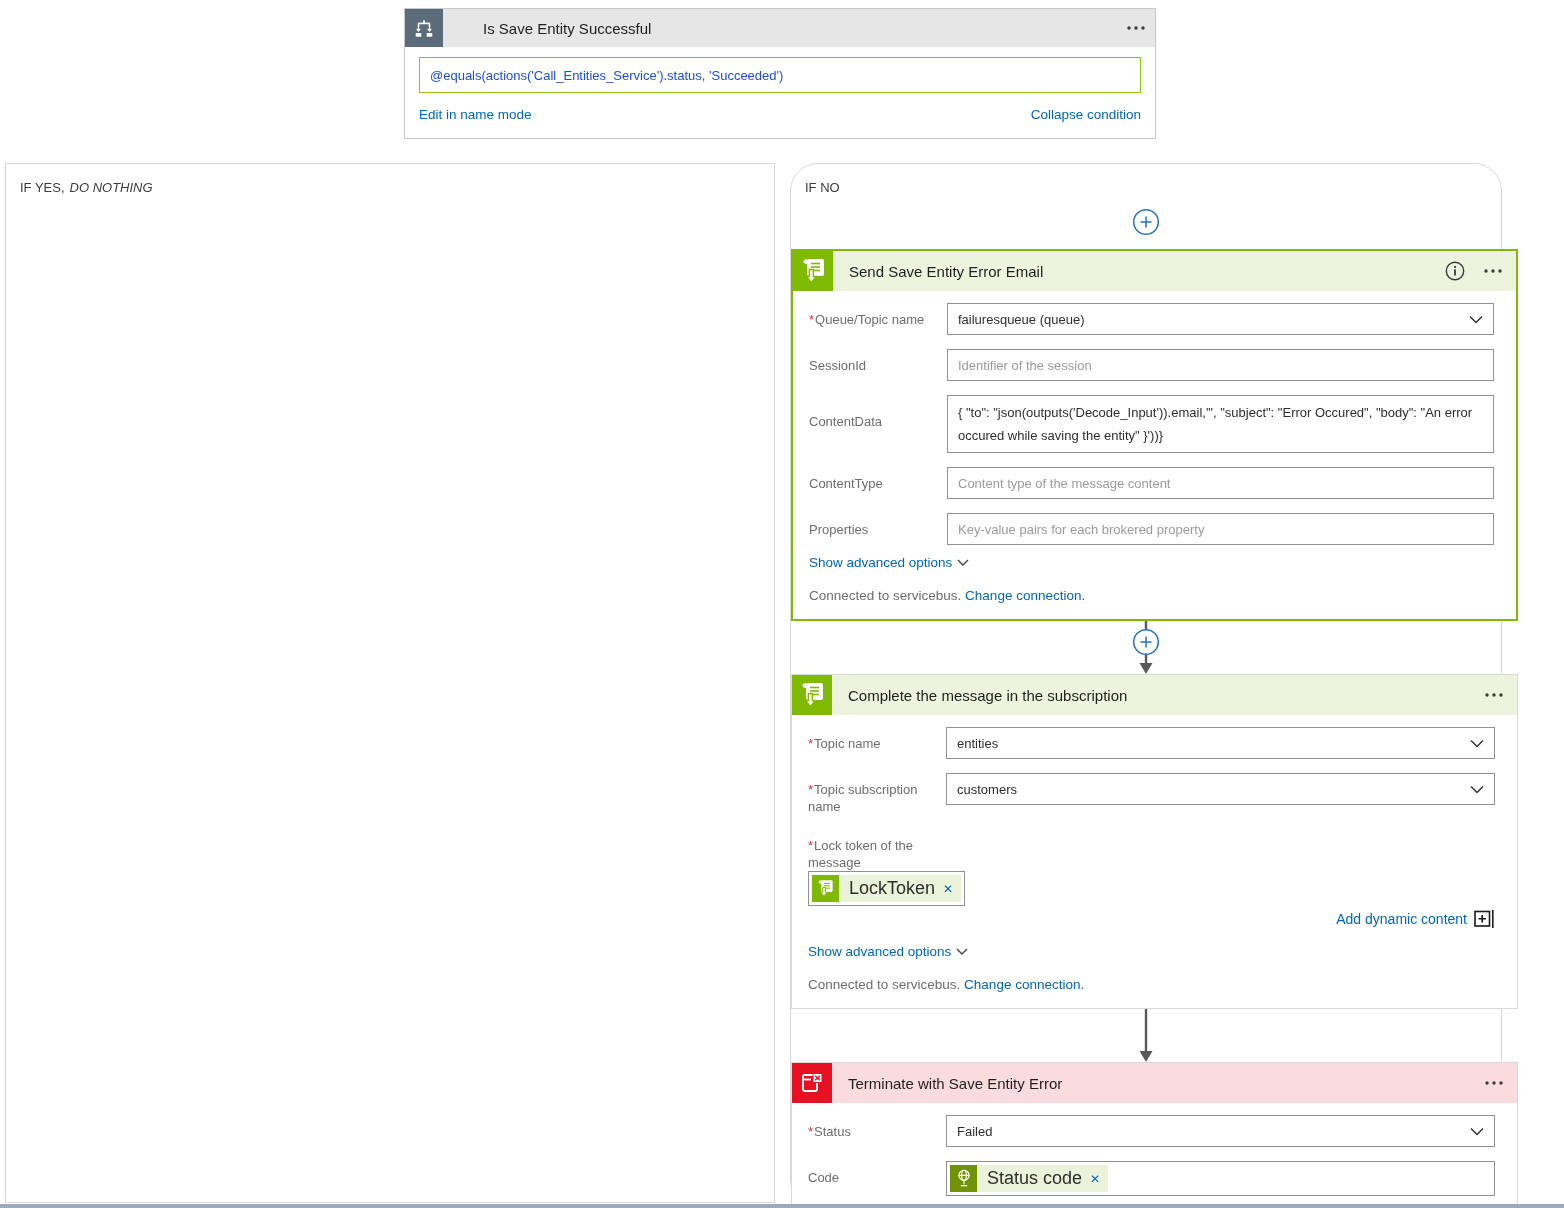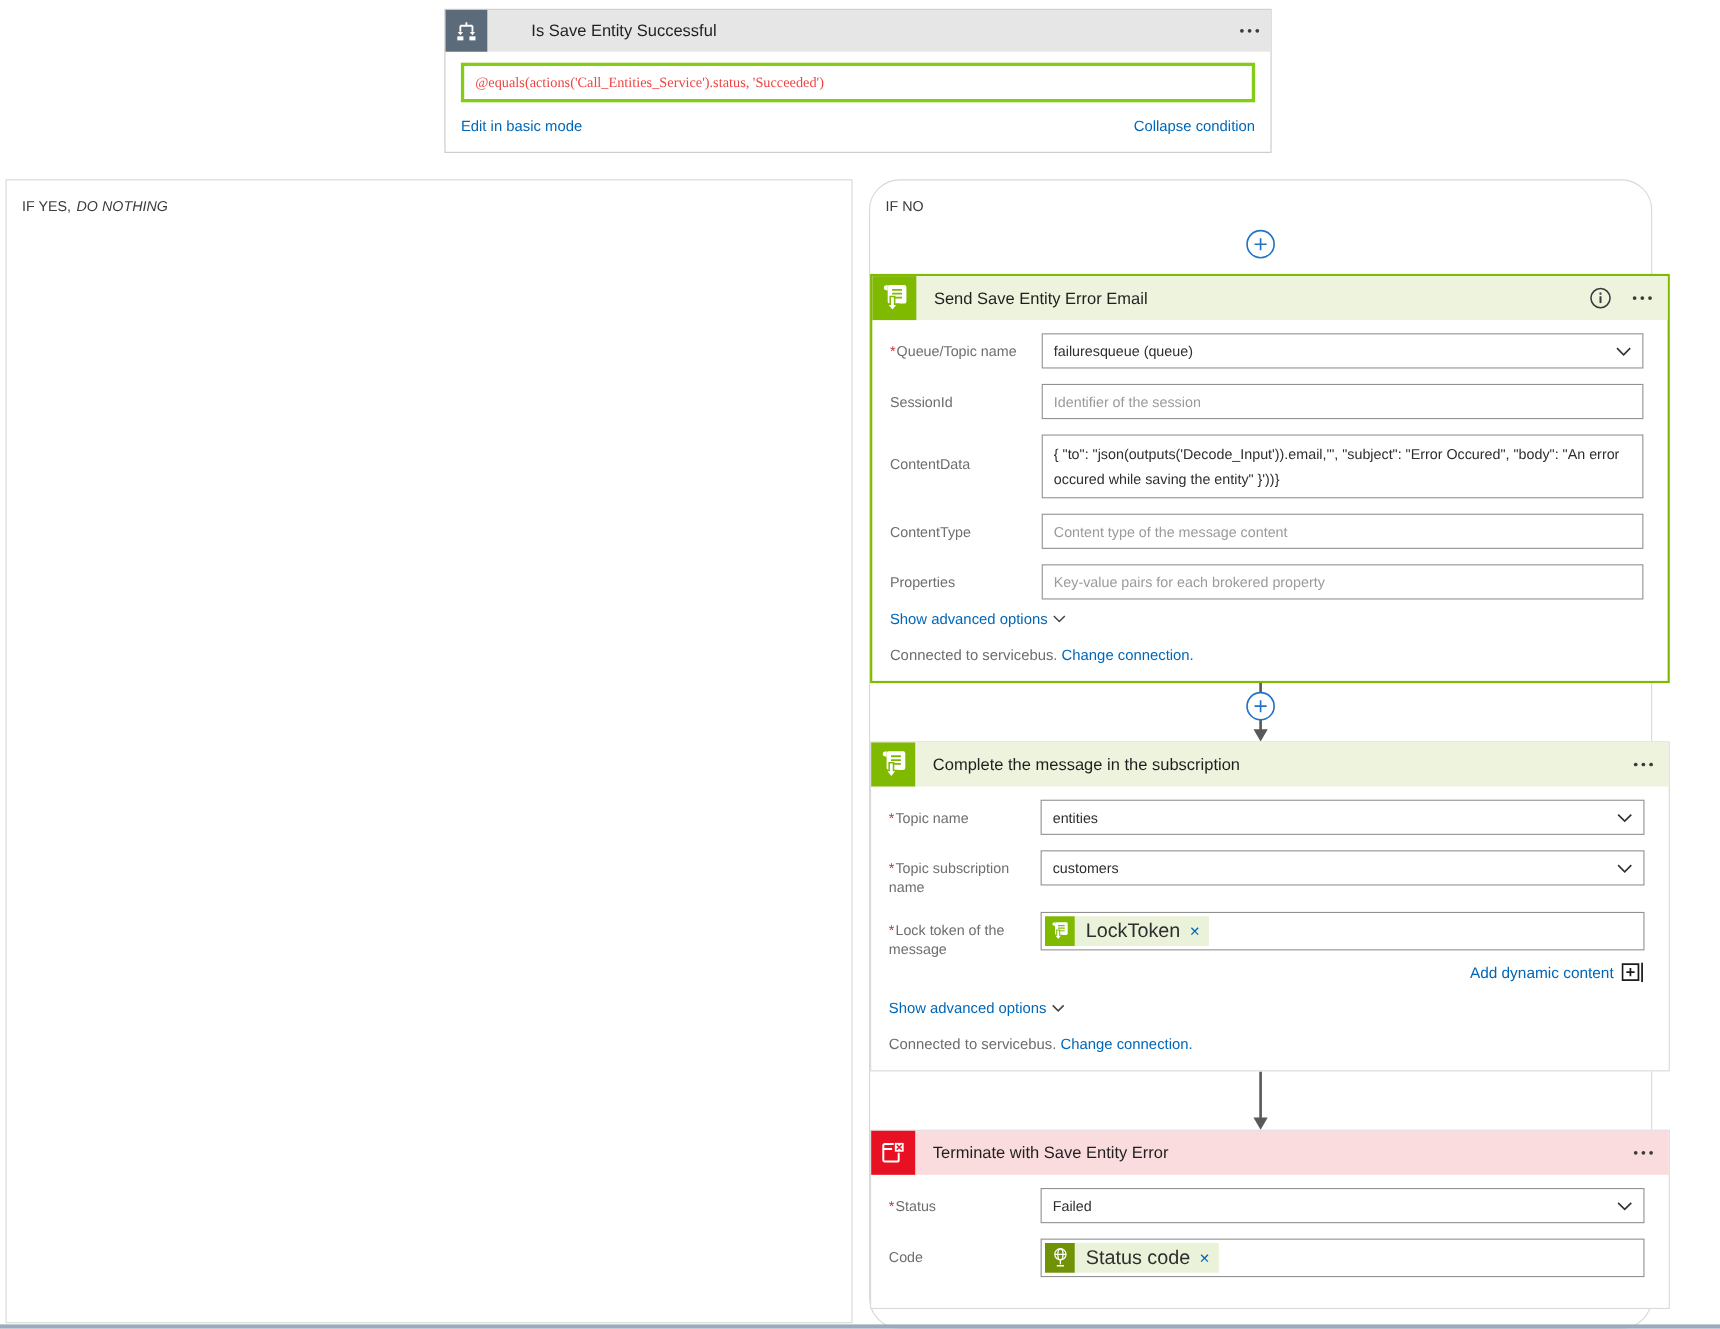--- a/index.html
+++ b/index.html
@@ -12,22 +12,22 @@
   
   .condition-card { position:absolute; left:404px; top:8px; width:752px;
                     background:#fff; border:1px solid #c9c9c9; }
   .cond-header { height:38px; background:#e6e6e6; display:flex; align-items:center; cursor:pointer;gap:24px; }
   .cond-icon { width:38px; height:38px; background:#5c6b7a; flex:none;
                display:flex; align-items:center; justify-content:center; }
   .hdr-title { margin-left:16px; font-size:15px; color:#1f1f1f; flex:1; white-space:nowrap;
                overflow:hidden; }
   .hdr-btn { background:none; border:none; cursor:pointer; padding:6px 8px; display:flex; align-items:center; }
   .cond-body { padding:10px 14px 16px; }
-  .expr-box { border:3px solid #84cc16; height:36px; display:flex; align-items:center; padding:0 10px;
-              font-family:Liberation Serif, serif; font-size:13px; color:#ef4444; white-space:nowrap; overflow:hidden; }
+  .expr-box { border:1px solid #84cc16; height:36px; display:flex; align-items:center; padding:0 10px;
+              font-family:Liberation Sans, sans-serif; font-size:13px; color:#1d4ed8; white-space:nowrap; overflow:hidden; }
   .cond-links { display:flex; justify-content:space-between; margin-top:14px; font-size:13.5px; }
 
   
   .branch { position:absolute; top:163px; background:#fff; border:1px solid #d8d8d8; }
   .branch-yes { left:5px; width:770px; height:1040px; }
   .branch-no  { left:790px; width:712px; height:1045px;border-radius:28px; }
   .branch-label { margin:16px 0 0 14px; font-size:13px; color:#3c3c3c; }
   .branch-label .ital { font-style:italic; margin-left:5px; }
 
   
@@ -98,21 +98,21 @@
         <svg width="22" height="6" viewBox="0 0 22 6" fill="#3b3b3b">
           <circle cx="4" cy="3" r="1.7"></circle>
             <circle cx="11" cy="3" r="1.7"></circle>
             <circle cx="18" cy="3" r="1.7"></circle>
         </svg>
       </button>
     </div>
     <div class="cond-body">
       <div class="expr-box">@equals(actions('Call_Entities_Service').status, 'Succeeded')</div>
       <div class="cond-links">
-        <a class="link">Edit in basic mode</a>
+        <a class="link">Edit in name mode</a>
         <a class="link">Collapse condition</a>
       </div>
     </div>
   </div>
 
   <div class="branch branch-yes">
     <div class="branch-label">
       <span>IF YES,</span><span class="ital">DO NOTHING</span>
     </div>
   </div>
@@ -260,21 +260,21 @@
         <div class="field-row">
           <span class="field-label"><span class="req">*</span><span>Topic subscription name</span></span>
           <div class="field-input select">
             <span>customers</span>
             <svg width="14" height="9" viewBox="0 0 14 9" fill="none" stroke="#333" stroke-width="1.5">
                 <path d="M1 1.5l6 6 6-6"></path>
               </svg>
           </div>
         </div>
 
-        <div class="field-row" style="margin-bottom:0;">
+        <div class="field-row" style="margin-bottom:0;flex-direction:column;">
           <span class="field-label"><span class="req">*</span><span>Lock token of the message</span></span>
           <div class="token-field">
             <span class="chip">
               <span class="chip-icon">
                 <svg width="17" height="19" viewBox="0 0 25 28">
                   <rect x="6" y="2" width="17" height="17" rx="2" fill="#fff"></rect>
                   <path d="M6 2c-2 0-3.5 1-3.5 2.5S4 7 6 7z" fill="#fff"></path>
                   <g stroke="#7fba00" stroke-width="1.6">
                       <path d="M10 6.5h9"></path>
                       <path d="M10 10h9"></path>

